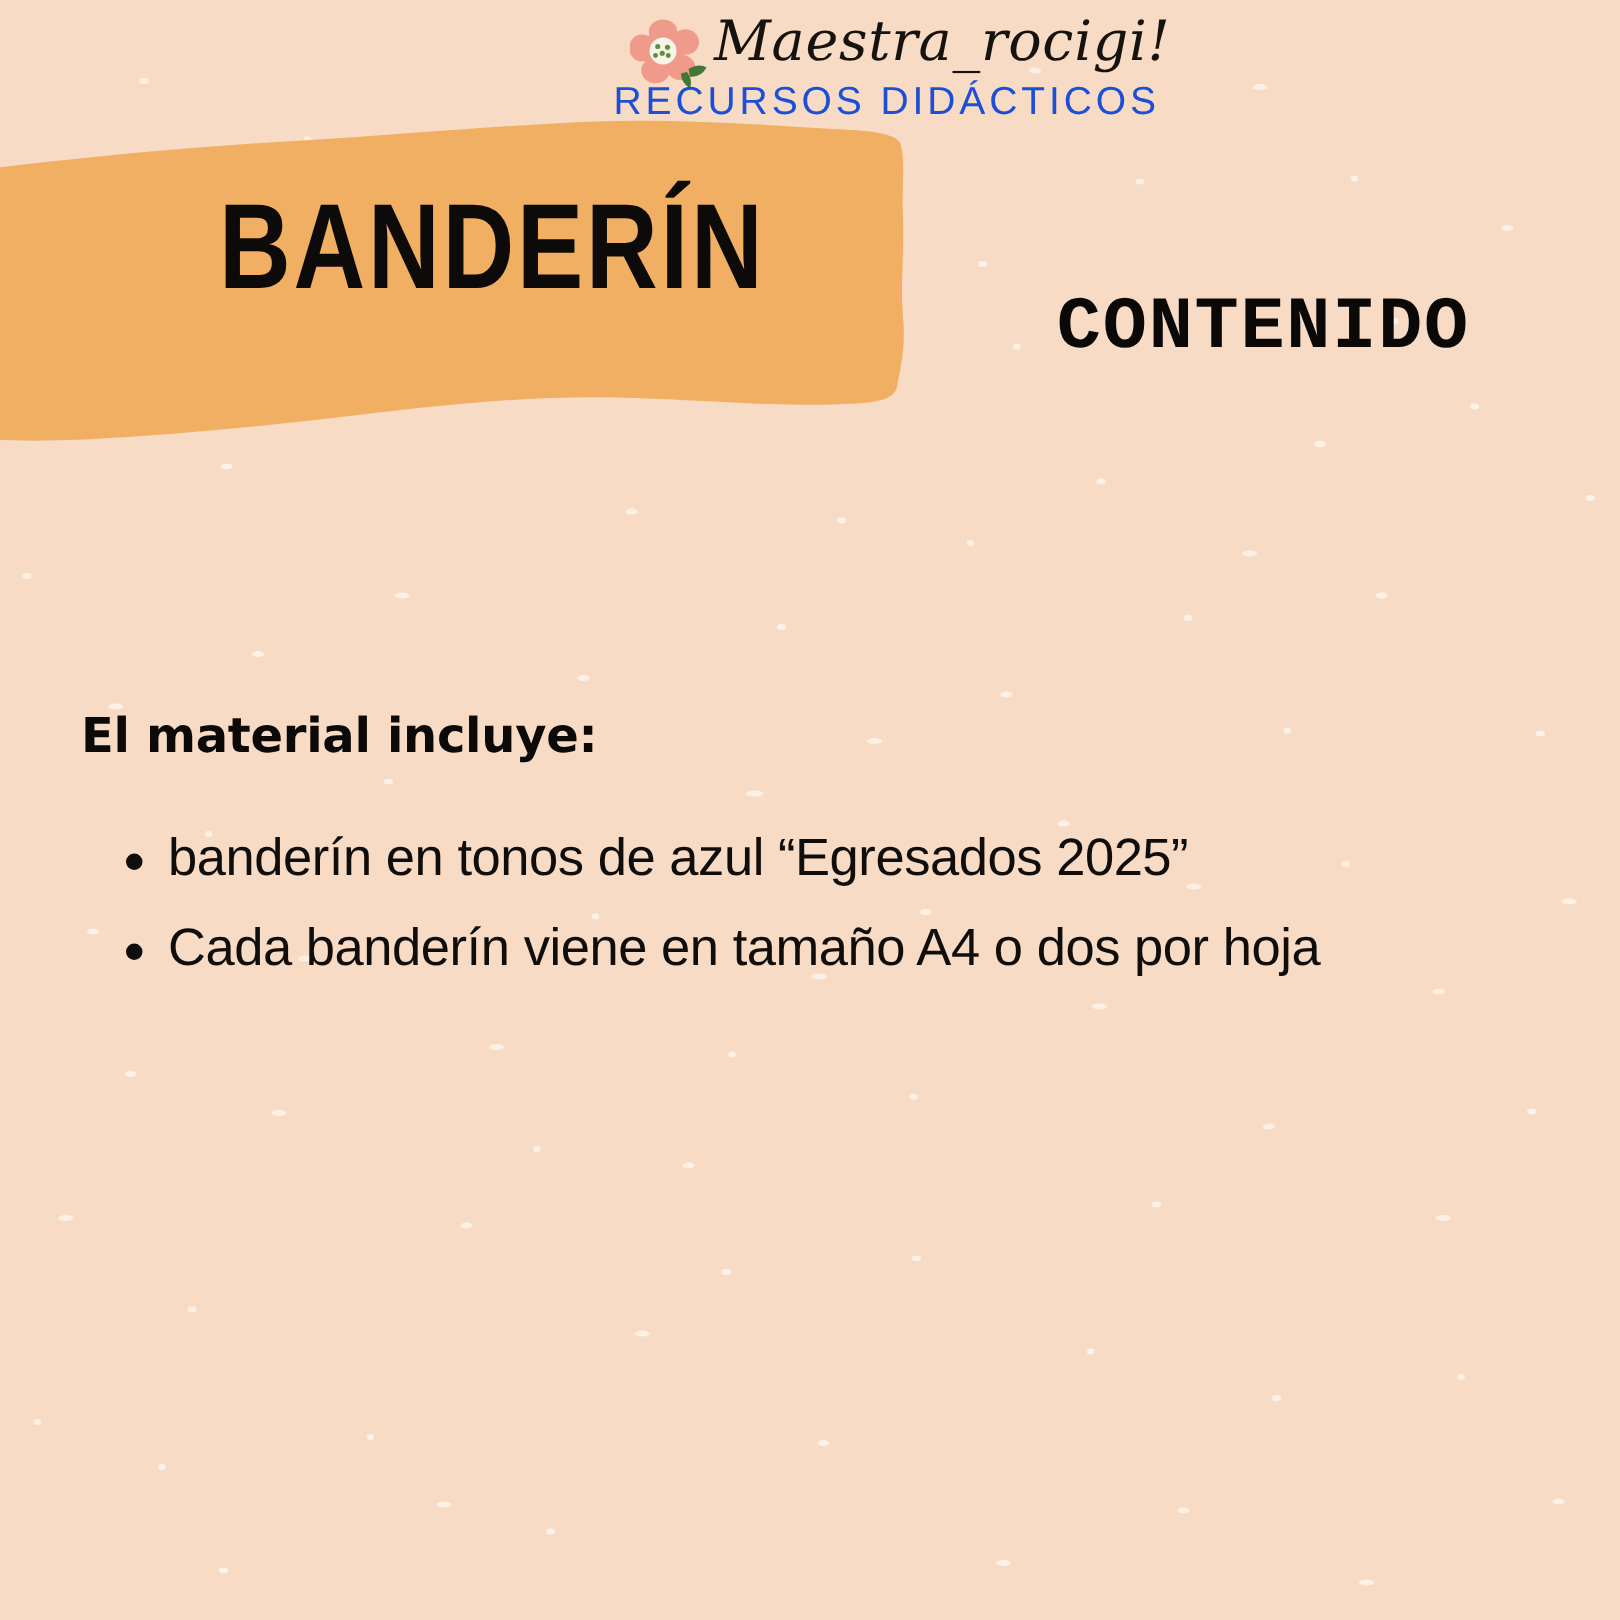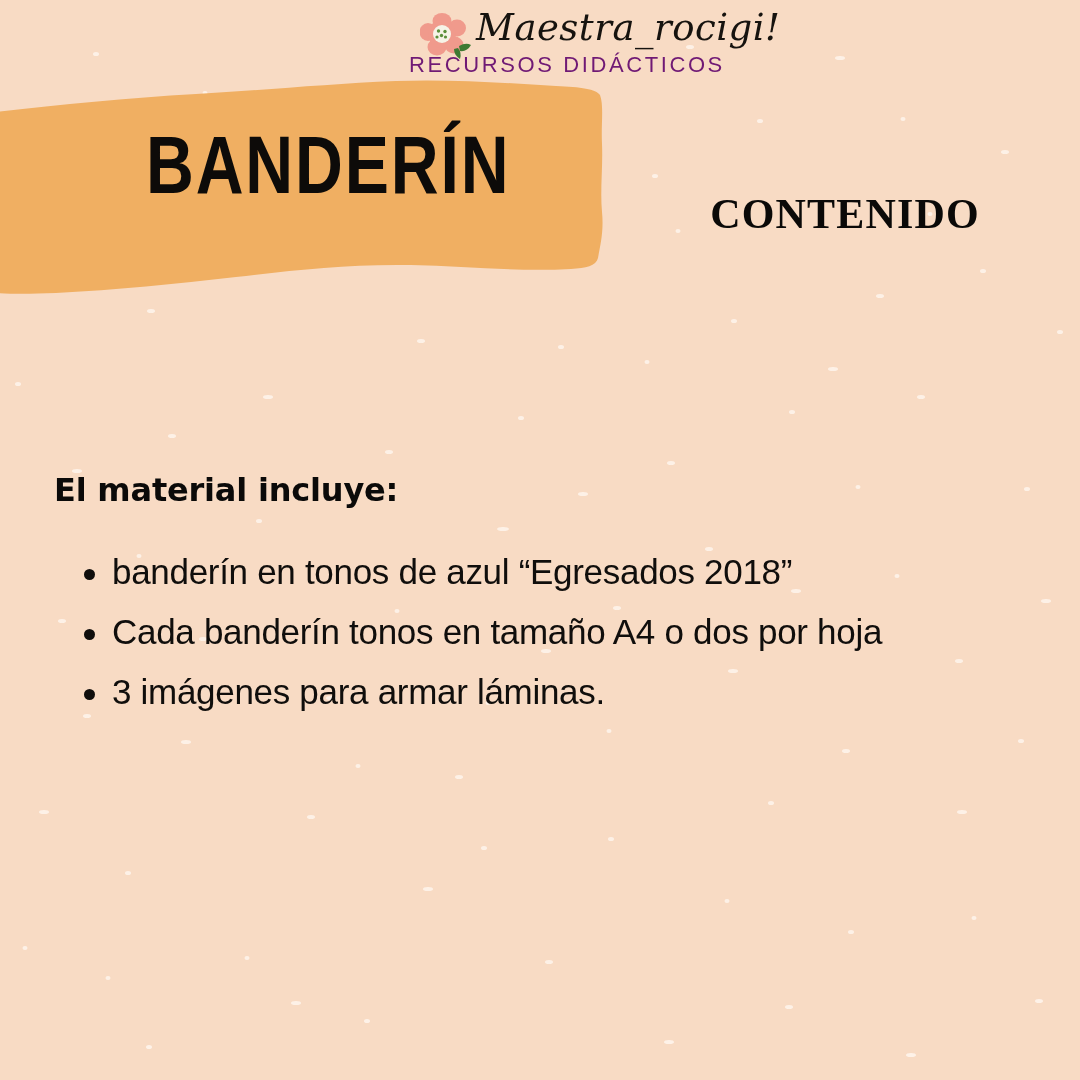--- a/index.html
+++ b/index.html
@@ -64,23 +64,23 @@
     color: #16130f;
     letter-spacing: 0.5px;
     white-space: nowrap;
   }
   .logo-sub {
     position: absolute;
     left: 7px;
     top: 44px;
     font-family: "Liberation Sans", sans-serif;
     font-weight: 400;
-    font-size: 22px;
+    font-size: 26px;
     letter-spacing: 2.6px;
-    color: #701a75;
+    color: #1d4ed8;
     white-space: nowrap;
   }
 
   
   .banner-wrap {
     position: absolute;
     left: -4px;
     top: 72px;
     width: 640px;
     height: 232px;
@@ -101,23 +101,23 @@
     transform-origin: left top;
     white-space: nowrap;
   }
 
   
   .contenido {
     position: absolute;
     right: 100px;
     top: 190px;
     z-index: 7;
-    font-family: Liberation Serif, serif;
+    font-family: Liberation Mono, monospace;
     font-weight: 700;
-    font-size: 42px;
+    font-size: 49px;
     letter-spacing: 1.2px;
     color: #0a0908;
     white-space: nowrap;
   }
 
   
   .lead {
     position: absolute;
     left: 54px;
     top: 446px;
@@ -306,18 +306,17 @@
     
   </div>
 
   <div class="banner-title">BANDERÍN</div>
 
   <div class="contenido">CONTENIDO</div>
 
   <div class="lead">El material incluye:</div>
 
   <ul class="bullets">
-    <li>banderín en tonos de azul “Egresados 2018”</li>
-    <li>Cada banderín tonos en tamaño A4 o dos por hoja</li>
-    <li>3 imágenes para armar láminas.</li>
+    <li>banderín en tonos de azul “Egresados 2025”</li>
+    <li>Cada banderín viene en tamaño A4 o dos por hoja</li>
   </ul>
 
 </div>
 
 </body></html>

